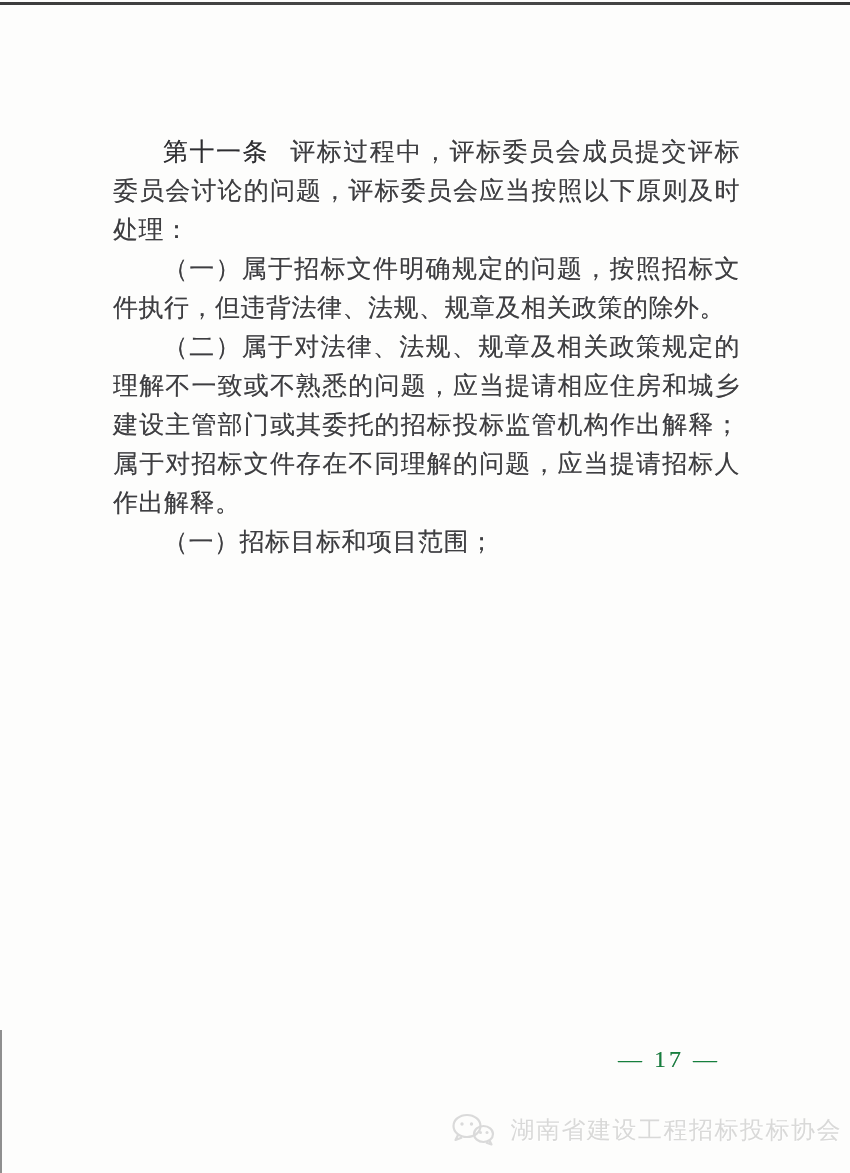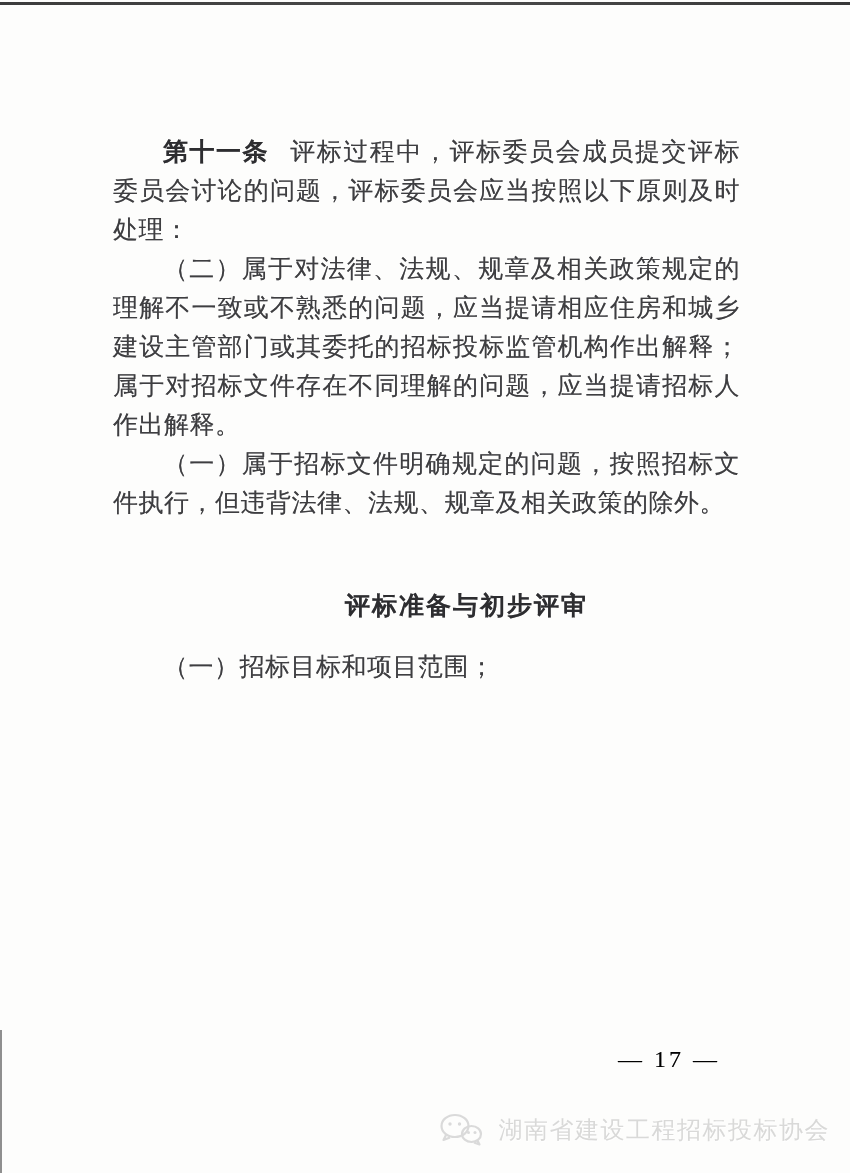--- a/index.html
+++ b/index.html
@@ -42,21 +42,21 @@
     line-height: 39px;
     text-align: justify;
     letter-spacing: 0.5px;
     text-shadow: 0 0 0.6px rgba(62, 62, 65, 0.55);
   }
   .content p {
     margin: 0;
     text-indent: 2em;
   }
   .term {
-    font-weight: bold;
+    font-weight: normal;
     color: #2d2d30;
     margin-top: 14px;
   }
   .term:not(:empty) {
     margin-right: 0.85em;
   }
   .section-heading {
     margin: 64px 0 22px 0;
     padding-left: 80px;
     font-size: 25px;
@@ -64,29 +64,29 @@
     color: #2d2d30;
     text-align: center;
     text-indent: 0;
     letter-spacing: 2px;
   }
   .page-number {
     position: absolute;
     top: 1046px;
     right: 130px;
     font-size: 24px;
-    color: #000000;
+    color: #15803d;
     letter-spacing: 3px;
     text-shadow: 0 0 0.5px rgba(74, 74, 78, 0.5);
     text-align: center;
   }
   .footer-watermark {
     position: absolute;
     top: 1112px;
-    right: 20px;
+    right: 8px;
     display: flex;
     align-items: center;
     gap: 16px;
     color: #d9d9d8;
     font-size: 24px;
     letter-spacing: 1.5px;
     font-family: Liberation Serif, serif;
     text-shadow: 0.6px 0.6px 0 #ffffff;
     white-space: nowrap;
   }
@@ -99,27 +99,26 @@
 
 <div class="page">
 
   <div class="scan-top-line"></div>
   <div class="scan-left-line"></div>
 
   <div class="content">
 
     <p><span class="term">第十一条</span><span>评标过程中，评标委员会成员提交评标委员会讨论的问题，评标委员会应当按照以下原则及时处理：</span></p>
 
+    <p><span class="term"></span><span>（一）属于招标文件明确规定的问题，按照招标文件执行，但违背法律、法规、规章及相关政策的除外。</span></p>
+
     <p><span class="term"></span><span>（二）属于对法律、法规、规章及相关政策规定的理解不一致或不熟悉的问题，应当提请相应住房和城乡建设主管部门或其委托的招标投标监管机构作出解释；属于对招标文件存在不同理解的问题，应当提请招标人作出解释。</span></p>
-
-    <p><span class="term"></span><span>（一）属于招标文件明确规定的问题，按照招标文件执行，但违背法律、法规、规章及相关政策的除外。</span></p>
 
 
 
-    <h2 class="section-heading">评标准备与初步评审</h2>
 
 
     <p><span class="term"></span><span>（一）招标目标和项目范围；</span></p>
 
   </div>
 
   <div class="page-number">— 17 —</div>
 
   <div class="footer-watermark">
     <span>

